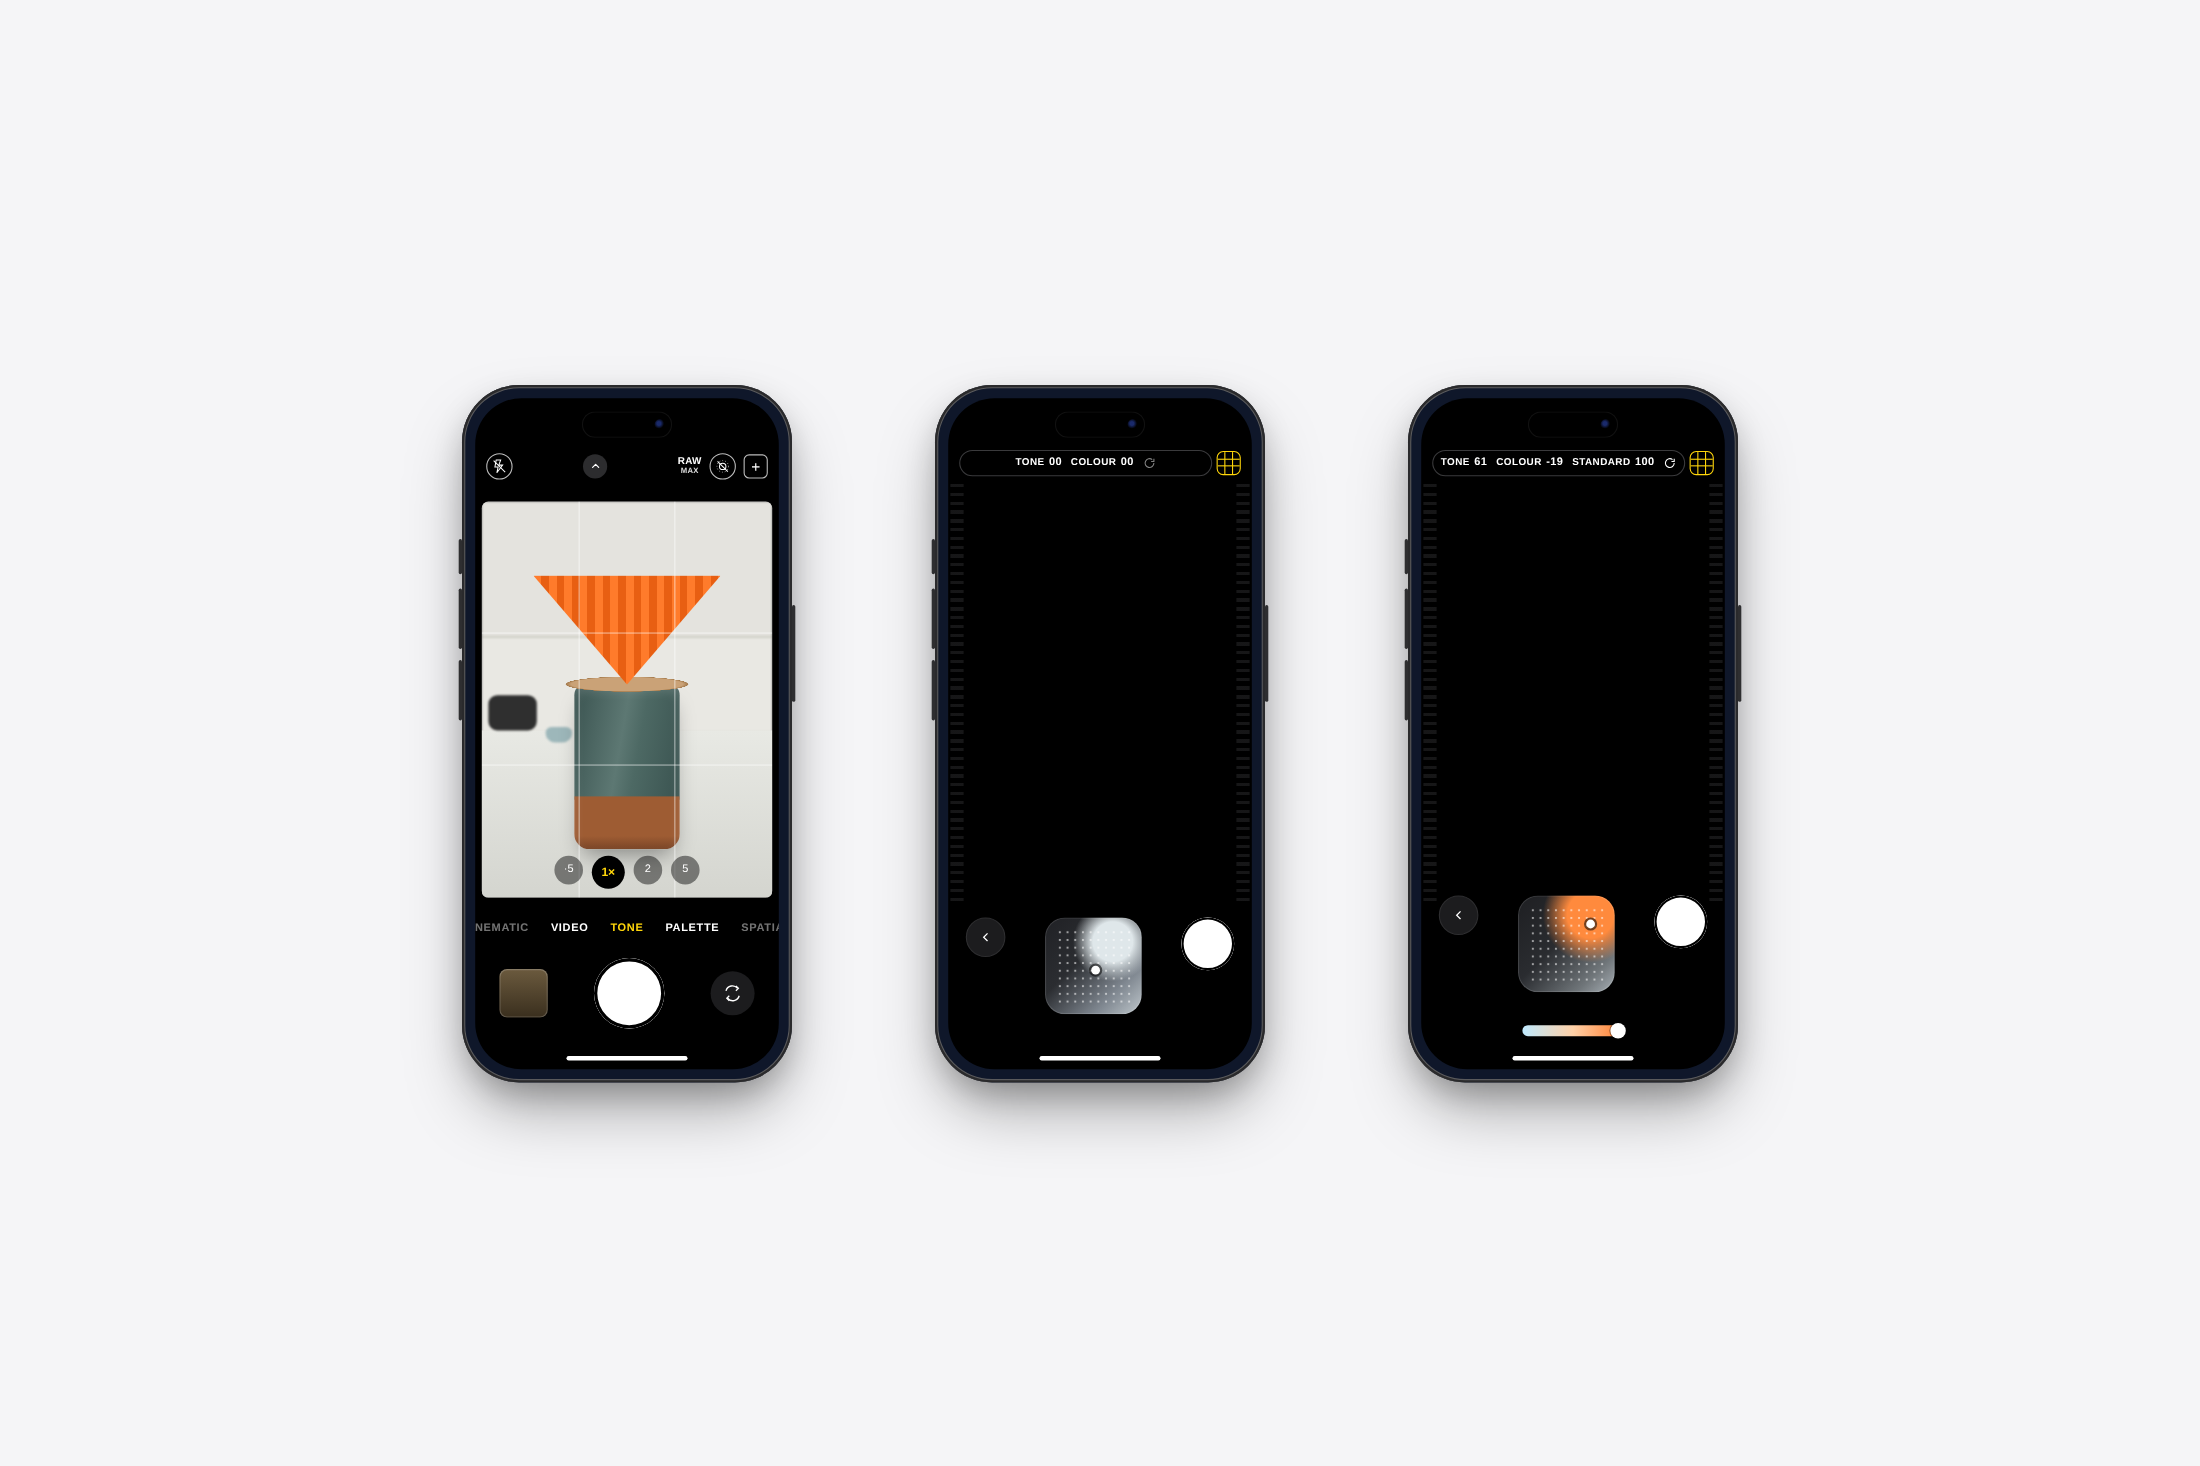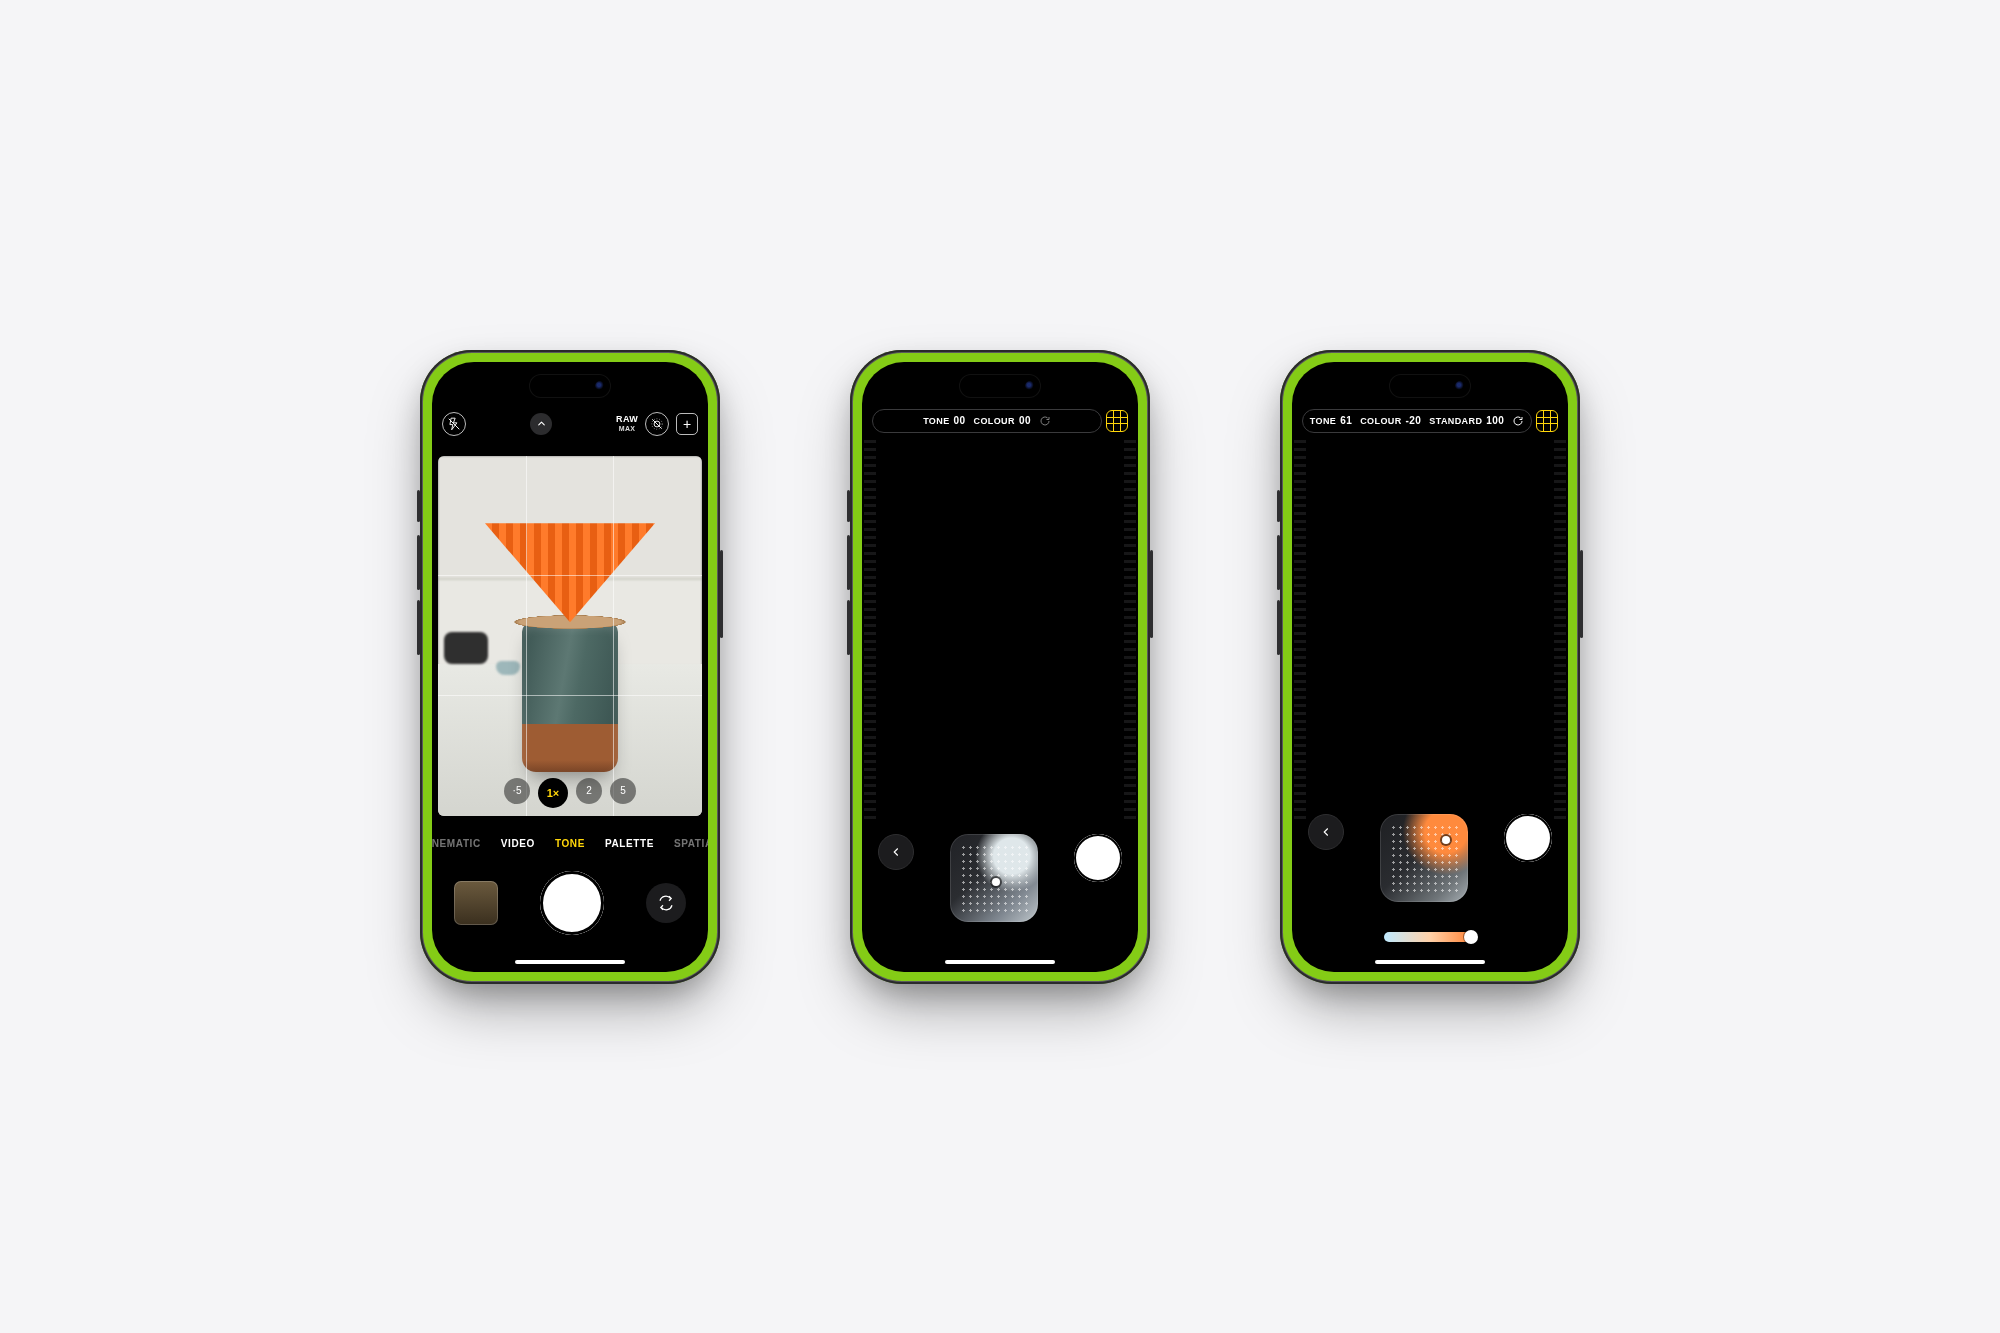--- a/index.html
+++ b/index.html
@@ -12,21 +12,21 @@
     align-items: center;
     justify-content: center;
     gap: 130px;
   }
 
   
   .phone {
     position: relative;
     width: 300px;
     height: 634px;
-    background: #84cc16;
+    background: #0f172a;
     border-radius: 52px;
     padding: 12px;
     box-shadow:
       0 0 0 2px #2a2a2c inset,
       0 0 0 3px #5a5a5c inset,
       0 30px 60px -10px rgba(0,0,0,.35),
       0 12px 30px -6px rgba(0,0,0,.25);
   }
   .phone::before,
   .phone::after,
@@ -430,21 +430,21 @@
     <div class="island"></div>
 
     <div class="editbar">
       <div class="caps">
         <span class="kv">
             <span>TONE</span> 
             <b>61</b>
           </span>
         <span class="kv neg">
             <span>COLOUR</span> 
-            <b>-20</b>
+            <b>-19</b>
           </span>
         <span class="kv">
             <span>STANDARD</span> 
             <b>100</b>
           </span>
         <svg class="reset on" viewBox="0 0 24 24">
             <path d="M20 12a8 8 0 1 1-3-6.3" fill="none" stroke="#fff" stroke-width="2"></path>
             <polyline points="20 4 20 9 15 9" fill="none" stroke="#fff" stroke-width="2"></polyline>
           </svg>
       </div>

